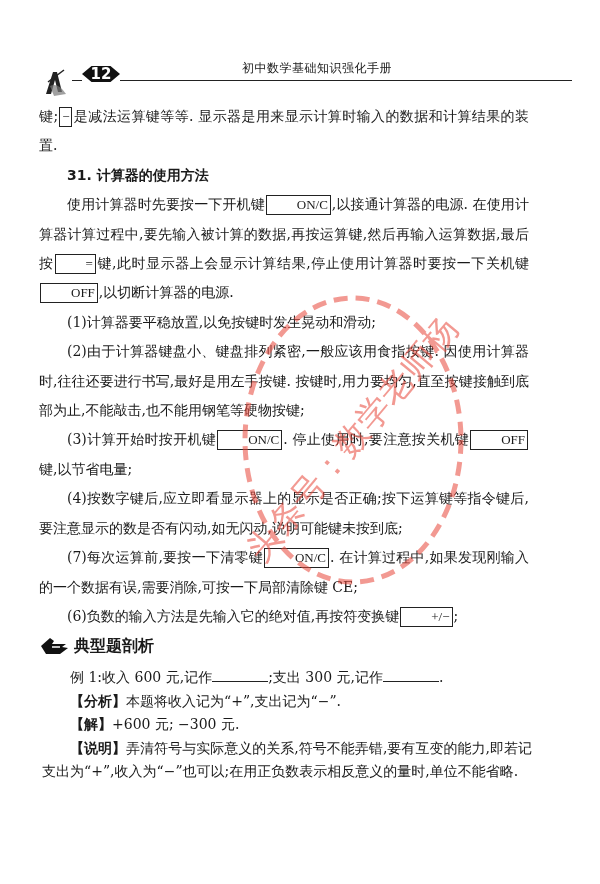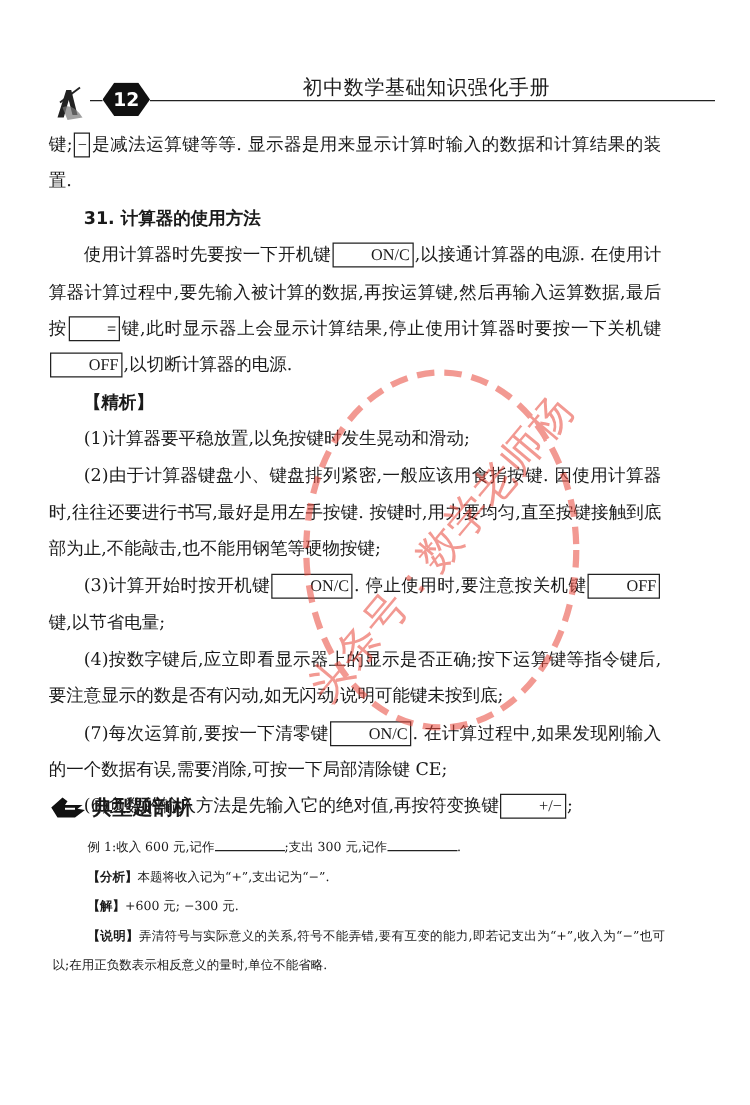--- a/index.html
+++ b/index.html
@@ -12,31 +12,31 @@
     position: absolute; left: 42px; top: 58px; width: 500px; height: 40px;
   }
   .logo-a {
     position: absolute; left: 0; top: 10px; width: 26px; height: 30px;
   }
   .hex-wrap { position: absolute; left: 30px; top: 8px; height: 28px; }
   .hex-line-left {
     position: absolute; left: 0; top: 14px; width: 10px; height: 1px; background: #222;
   }
   .hex {
-    position: absolute; left: 10px; top: 0; width: 38px; height: 27px;
+    position: absolute; left: 10px; top: 0; width: 38px; height: 16px;
     background: #111; color: #fff;
     clip-path: polygon(25% 0, 75% 0, 100% 50%, 75% 100%, 25% 100%, 0 50%);
     font-family: "DejaVu Sans", sans-serif; font-size: 15px; font-weight: bold;
     display: flex; align-items: center; justify-content: center;
   }
   .header-rule {
     position: absolute; left: 78px; top: 22px; width: 452px; height: 1px; background: #222;
   }
   .header-title {
-    position: absolute; left: 200px; top: 2px; font-size: 16px;
+    position: absolute; left: 200px; top: 2px; font-size: 12px;
     font-family: Liberation Serif, serif; letter-spacing: 0.5px;
   }
   .content {
     position: absolute; left: 39px; top: 102px; width: 490px;
     font-size: 14px; line-height: 29.4px;
   }
   .content p { margin: 0; text-align: justify; }
   .indent { text-indent: 28px; }
   .section-heading { font-weight: bold; font-family: "DejaVu Sans", sans-serif; font-size: 14px; }
   .key {
@@ -48,21 +48,21 @@
   .typical-heading {
     position: absolute; left: 40px; top: 636px; height: 26px;
     display: flex; align-items: flex-start;
   }
   .typical-icon { width: 30px; height: 20px; margin-right: 4px; }
   .typical-label {
     font-family: "DejaVu Sans", sans-serif; font-weight: bold; font-size: 16px;
   }
   .example {
     position: absolute; left: 42px; top: 666px; width: 490px;
-    font-size: 10px; line-height: 23.5px;
+    font-size: 14px; line-height: 23.5px;
   }
   .example p { margin: 0; text-align: justify; }
   .blank { display: inline-block; width: 56px; border-bottom: 1px solid #222; height: 14px; vertical-align: baseline; }
   .stamp {
     position: absolute; left: 238px; top: 290px; width: 230px; height: 300px;
     pointer-events: none; opacity: 0.55;
   }
 </style>
 </head>
 <body>
@@ -82,21 +82,20 @@
 </div>
 
 <div class="content">
   <p>
     <span>键;</span><span class="key">−</span><span>是减法运算键等等. 显示器是用来显示计算时输入的数据和计算结果的装置.</span>
   </p>
   <p class="indent section-heading">31. 计算器的使用方法</p>
   <p class="indent">
     <span>使用计算器时先要按一下开机键</span><span class="key">ON/C</span><span>,以接通计算器的电源. 在使用计算器计算过程中,要先输入被计算的数据,再按运算键,然后再输入运算数据,最后按</span><span class="key">=</span><span>键,此时显示器上会显示计算结果,停止使用计算器时要按一下关机键</span><span class="key">OFF</span><span>,以切断计算器的电源.</span>
   </p>
-  <p class="indent bracket-label">【精析】</p>
   <p class="indent">(1)计算器要平稳放置,以免按键时发生晃动和滑动;</p>
   <p class="indent">(2)由于计算器键盘小、键盘排列紧密,一般应该用食指按键. 因使用计算器时,往往还要进行书写,最好是用左手按键. 按键时,用力要均匀,直至按键接触到底部为止,不能敲击,也不能用钢笔等硬物按键;</p>
   <p class="indent">
     <span>(3)计算开始时按开机键</span><span class="key">ON/C</span><span>. 停止使用时,要注意按关机键</span><span class="key">OFF</span><span>键,以节省电量;</span>
   </p>
   <p class="indent">(4)按数字键后,应立即看显示器上的显示是否正确;按下运算键等指令键后,要注意显示的数是否有闪动,如无闪动,说明可能键未按到底;</p>
   <p class="indent">
     <span>(7)每次运算前,要按一下清零键</span><span class="key">ON/C</span><span>. 在计算过程中,如果发现刚输入的一个数据有误,需要消除,可按一下局部清除键 CE;</span>
   </p>
   <p class="indent">

